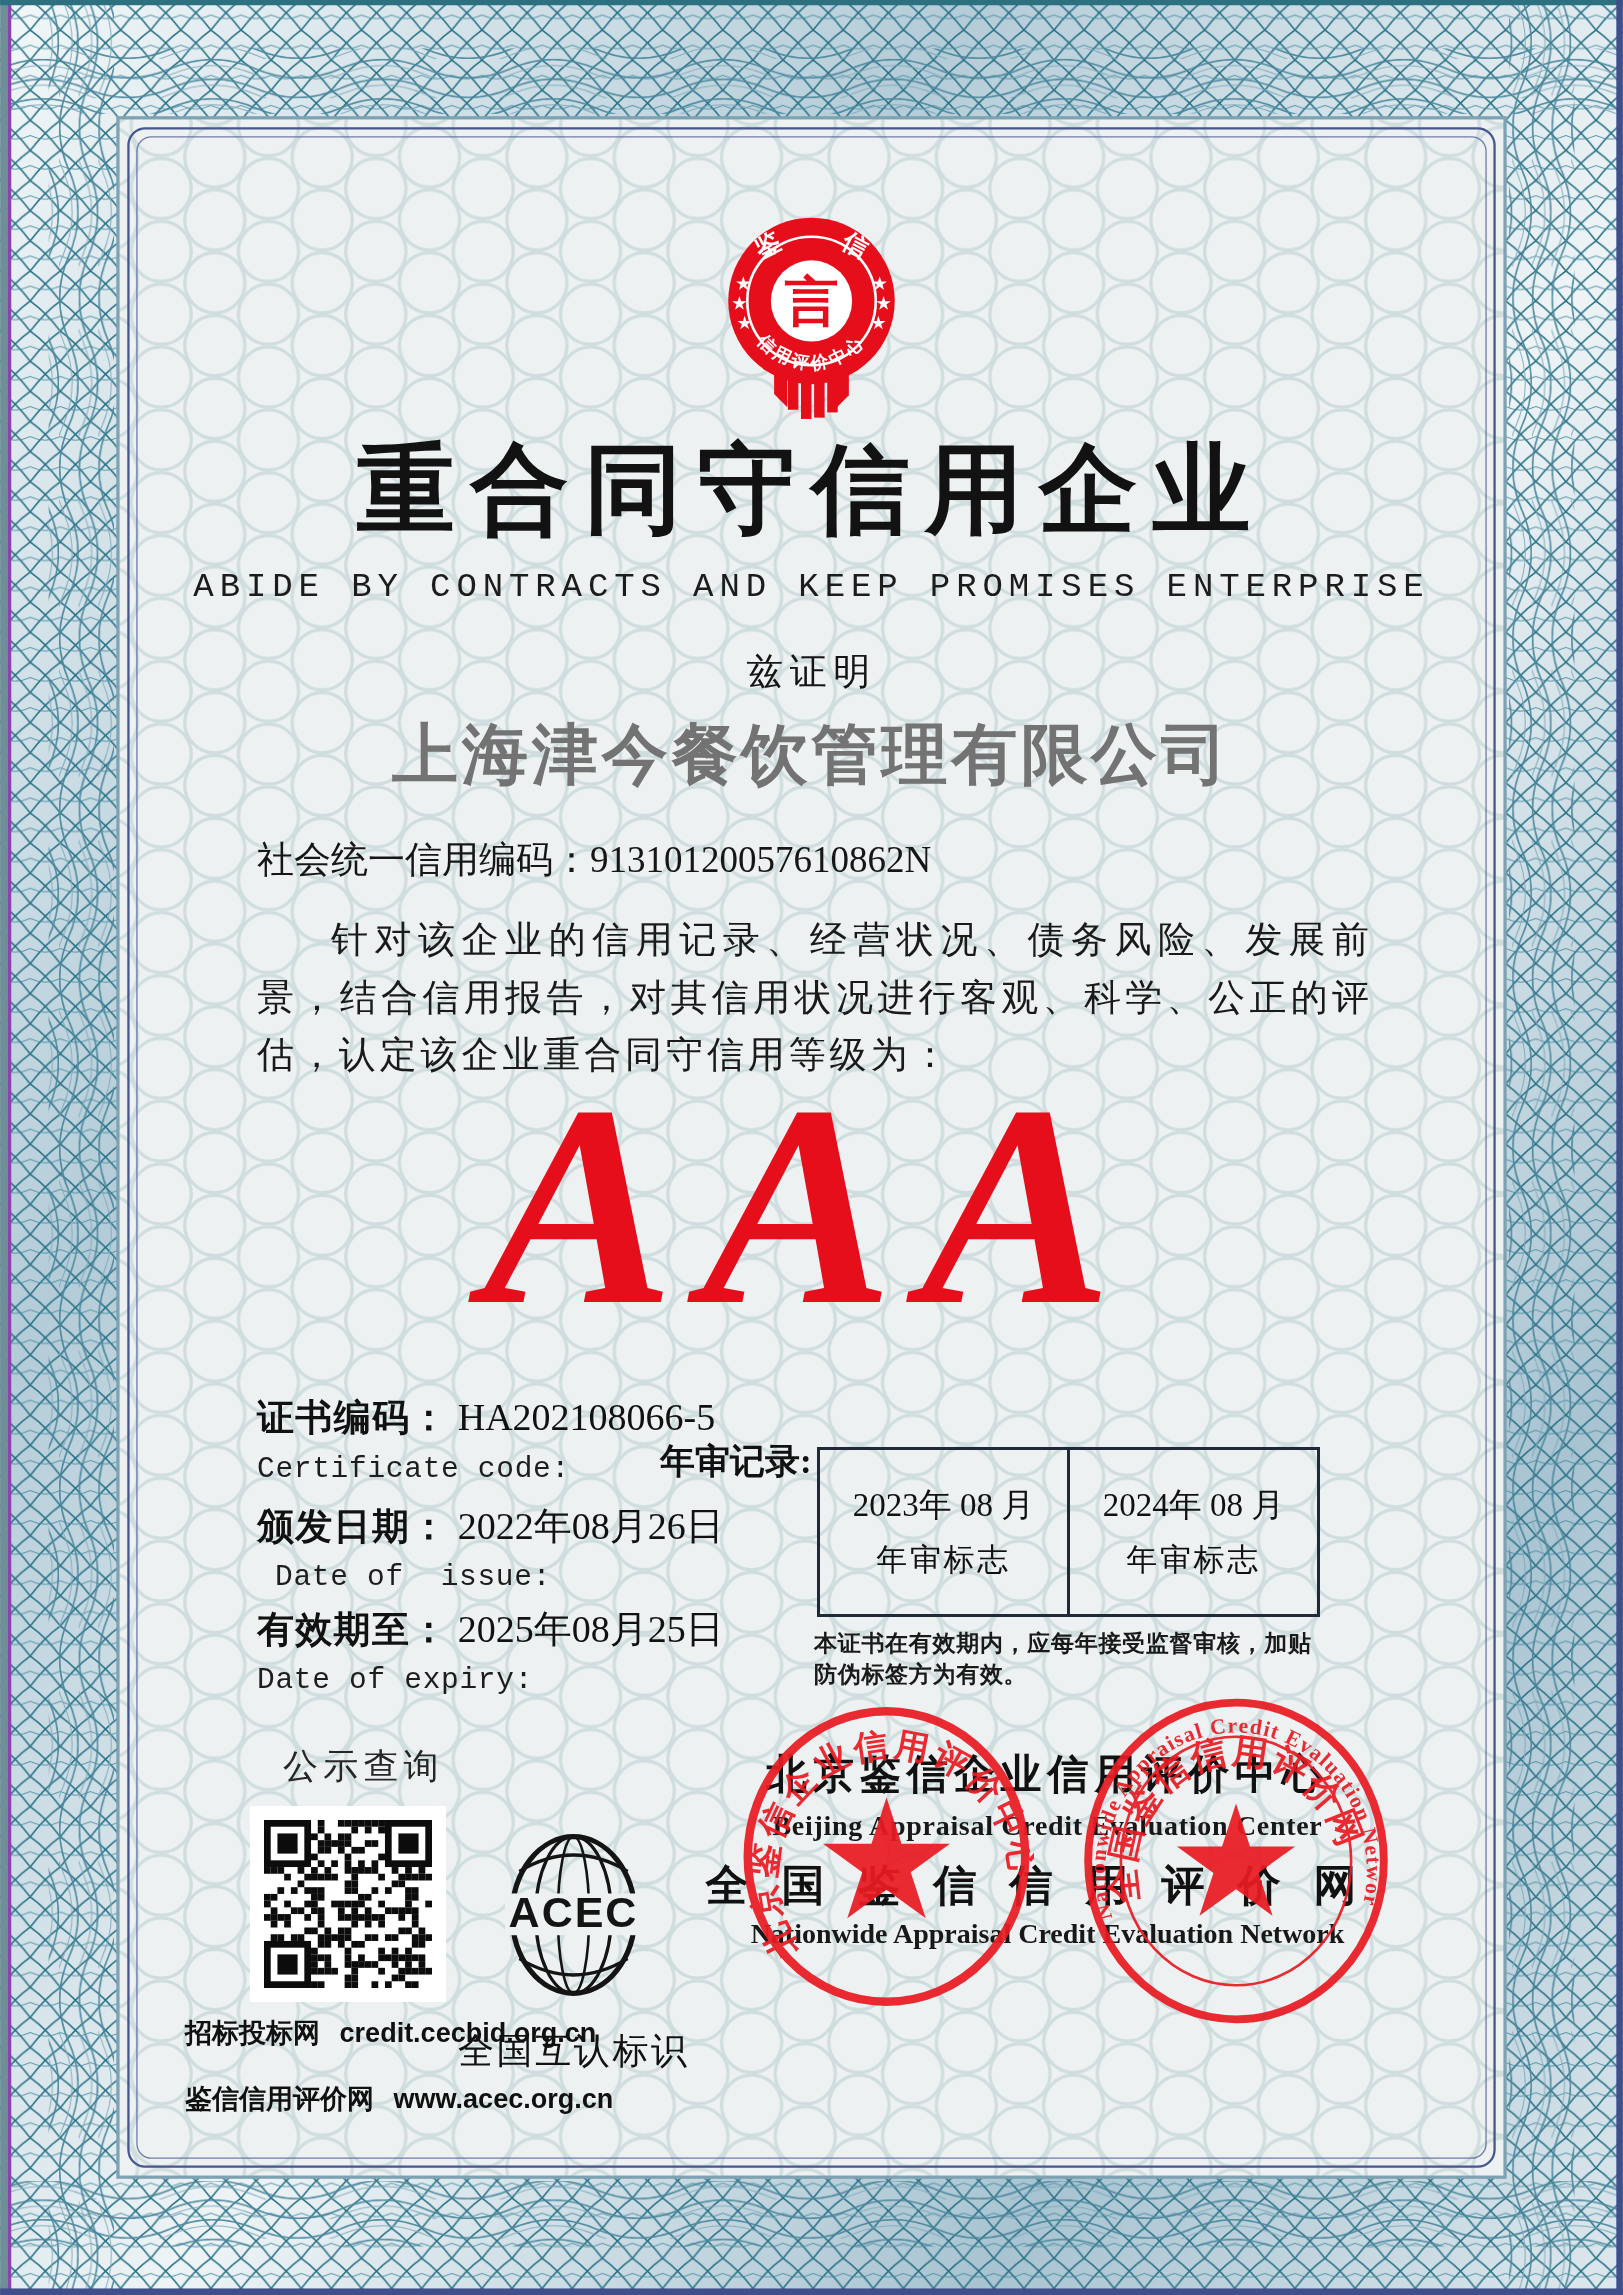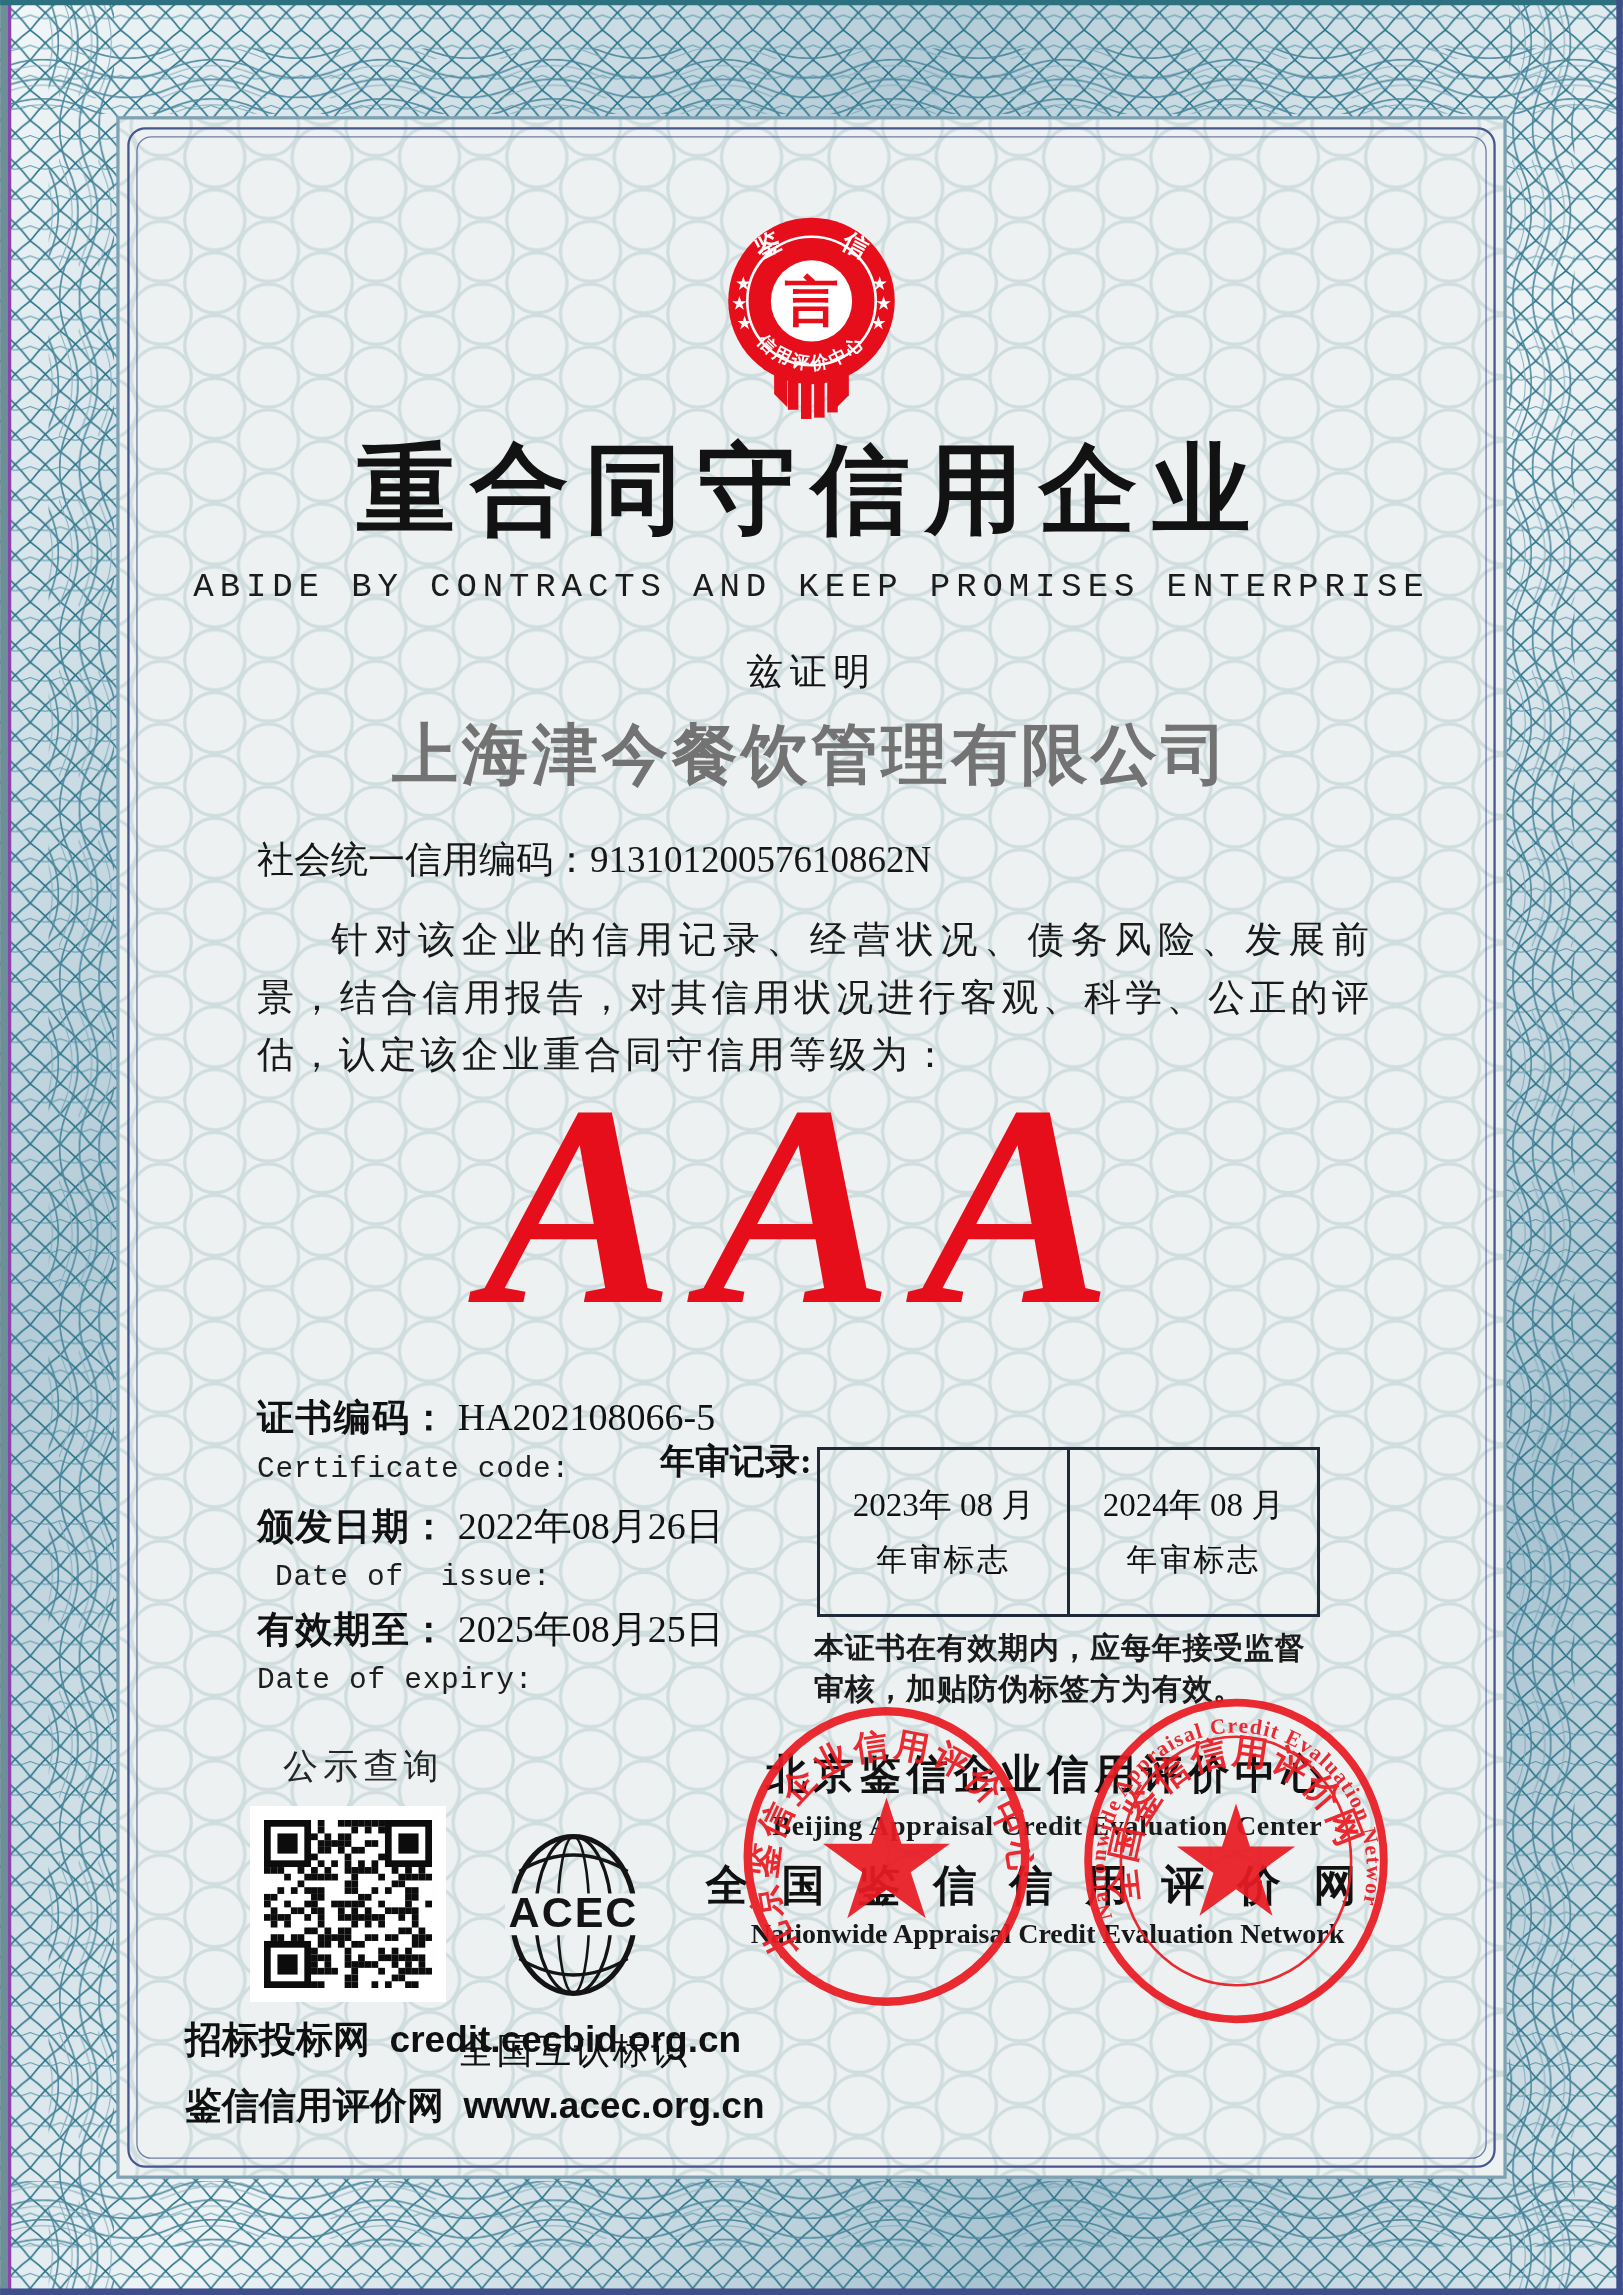--- a/index.html
+++ b/index.html
@@ -24,31 +24,31 @@
   .row{display:flex;align-items:baseline;}
   .lbl{font-size:37px;font-weight:700;color:#111;letter-spacing:1.3px;}
   .val{font-family:"Liberation Serif",serif;font-size:38px;font-weight:500;color:#111;margin-left:9.2px;}
   .en{font-family:"Liberation Mono",monospace;font-size:29.5px;font-weight:500;color:#1d1d1d;letter-spacing:0.7px;}
   .review-label{font-family:"Liberation Serif",serif;font-size:35px;font-weight:700;color:#111;}
   .review-table{display:flex;border:3.3px solid #20293a;width:503px;height:170px;box-sizing:border-box;}
   .review-cell{flex:1;display:flex;flex-direction:column;align-items:center;justify-content:center;gap:11.8px;}
   .review-cell + .review-cell{border-left:3.3px solid #20293a;}
   .cell-period{font-family:"Liberation Serif",serif;font-size:33px;color:#111;}
   .cell-mark{font-family:"Liberation Serif",serif;font-size:31px;color:#111;letter-spacing:2.6px;}
-  .note{font-size:30px;font-weight:600;letter-spacing:0.7px;color:#1a1a1a;width:517px;}
+  .note{font-size:23px;font-weight:600;letter-spacing:0.7px;color:#1a1a1a;width:517px;}
 
   .query{font-size:35px;letter-spacing:5.2px;color:#262626;}
   .qr-box{width:196px;height:196px;background:#ffffff;display:flex;align-items:center;justify-content:center;}
   .acec-caption{font-size:36px;font-weight:500;letter-spacing:2.6px;color:#111;}
   .org-block{left:697px;width:701px;text-align:center;}
   .org-cn{font-size:41px;font-weight:700;letter-spacing:5.9px;color:#111;}
   .org-en{font-family:"Liberation Serif",serif;font-size:28px;font-weight:600;color:#181818;letter-spacing:0.7px;}
   .net-cn{font-size:43px;font-weight:700;letter-spacing:33px;color:#111;white-space:nowrap;}
   .net-en{font-family:"Liberation Serif",serif;font-size:28px;font-weight:600;color:#181818;}
-  .linkline{display:flex;align-items:baseline;gap:19.6px;font-size:37px;font-weight:700;color:#101010;}
+  .linkline{display:flex;align-items:baseline;gap:19.6px;font-size:27px;font-weight:700;color:#101010;}
   .linkline .u{font-weight:700;}
   .stamp{opacity:0.93;}
 </style>
 </head>
 <body>
 
 <div class="page">
 
   <svg class="layer" width="1623" height="2295" viewBox="0 0 2479 3506" aria-hidden="true">
     <defs>

